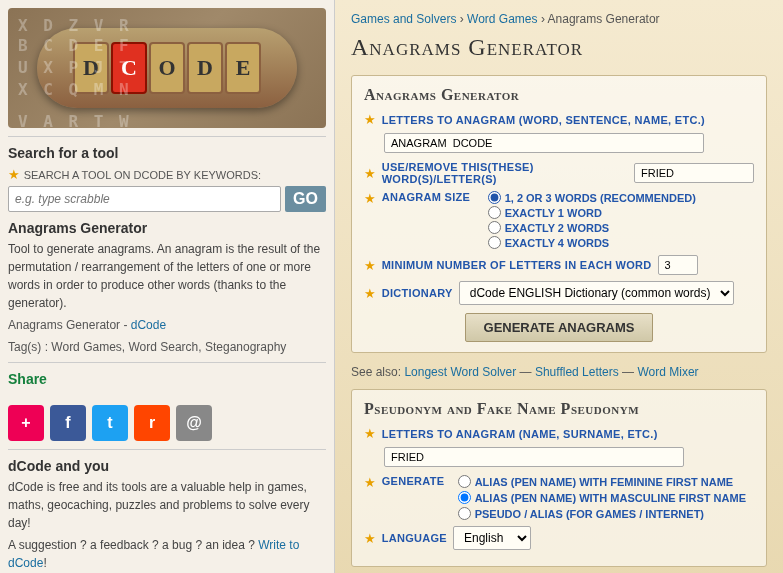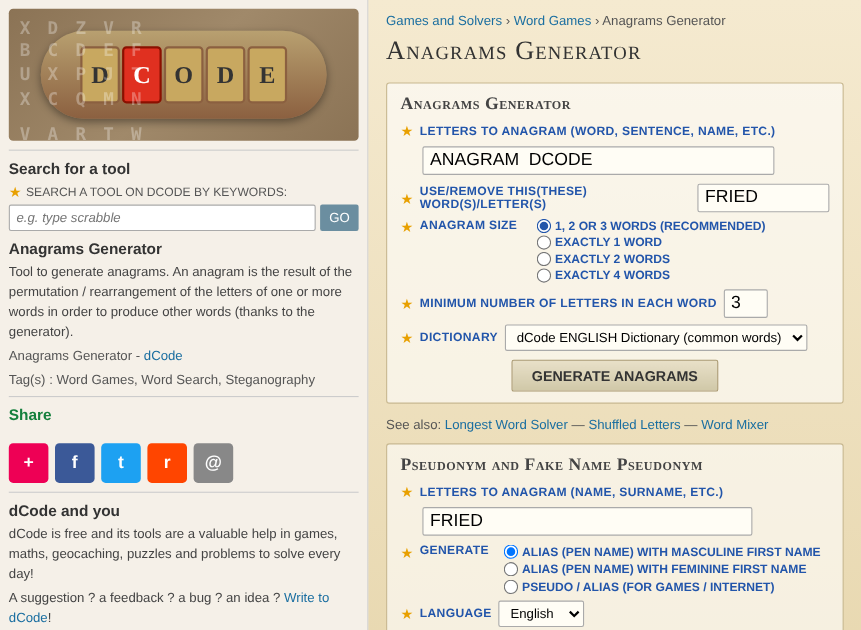--- a/index.html
+++ b/index.html
@@ -52,22 +52,23 @@
       font-size: 12px;
       font-style: italic;
       color: #999;
     }
     .go-btn {
       background: #6b8ea0;
       color: #fff;
       border: none;
       padding: 4px 8px;
       cursor: pointer;
-      font-size: 12px;
-      border-radius: 2px;
+      font-size: 16px;
+      border-radius: 2px;
+      font-weight: bold;
     }
     .sidebar-section-title {
       font-size: 14px;
       font-weight: bold;
       color: #333;
       margin: 8px 0 4px 0;
     }
     .sidebar-desc {
       font-size: 12px;
       color: #444;
@@ -161,21 +162,21 @@
       font-size: 11px;
       font-weight: bold;
       color: #2255aa;
       text-transform: uppercase;
       letter-spacing: 0.3px;
     }
     .text-input {
       padding: 3px 6px;
       border: 1px solid #aaa;
       border-radius: 2px;
-      font-size: 16px;
+      font-size: 11px;
       background: #fffdf5;
       font-family: Arial, sans-serif;
     }
     .anagram-main-input { width: 320px; }
     .anagram-word-input { width: 120px; }
     .min-letters-input { width: 40px; }
 
     
     .radio-group { display: flex; flex-direction: column; gap: 2px; }
     .radio-row { display: flex; align-items: center; gap: 4px; font-size: 11px; font-weight: bold; color: #2255aa; text-transform: uppercase; }
@@ -383,26 +384,26 @@
     </div>
     <div class="field-row" style="margin-left:20px; margin-bottom:8px;">
       <input class="text-input" style="width: 300px;" type="text" value="FRIED">
     </div>
 
     <div class="field-row field-row-top">
       <span class="star">★</span>
       <span class="field-value-blue" style="min-width:70px;">GENERATE</span>
       <div class="inline-radio-group">
         <label class="inline-radio-row">
+          <input type="radio" name="alias_type" style="">
+          <span>ALIAS (PEN NAME) WITH FEMININE FIRST NAME</span>
+        </label>
+        <label class="inline-radio-row">
           <input type="radio" name="alias_type" checked="" style="">
           <span>ALIAS (PEN NAME) WITH MASCULINE FIRST NAME</span>
-        </label>
-        <label class="inline-radio-row">
-          <input type="radio" name="alias_type" style="">
-          <span>ALIAS (PEN NAME) WITH FEMININE FIRST NAME</span>
         </label>
         <label class="inline-radio-row">
           <input type="radio" name="alias_type" style="">
           <span>PSEUDO / ALIAS (FOR GAMES / INTERNET)</span>
         </label>
       </div>
     </div>
 
     <div class="field-row">
       <span class="star">★</span>

